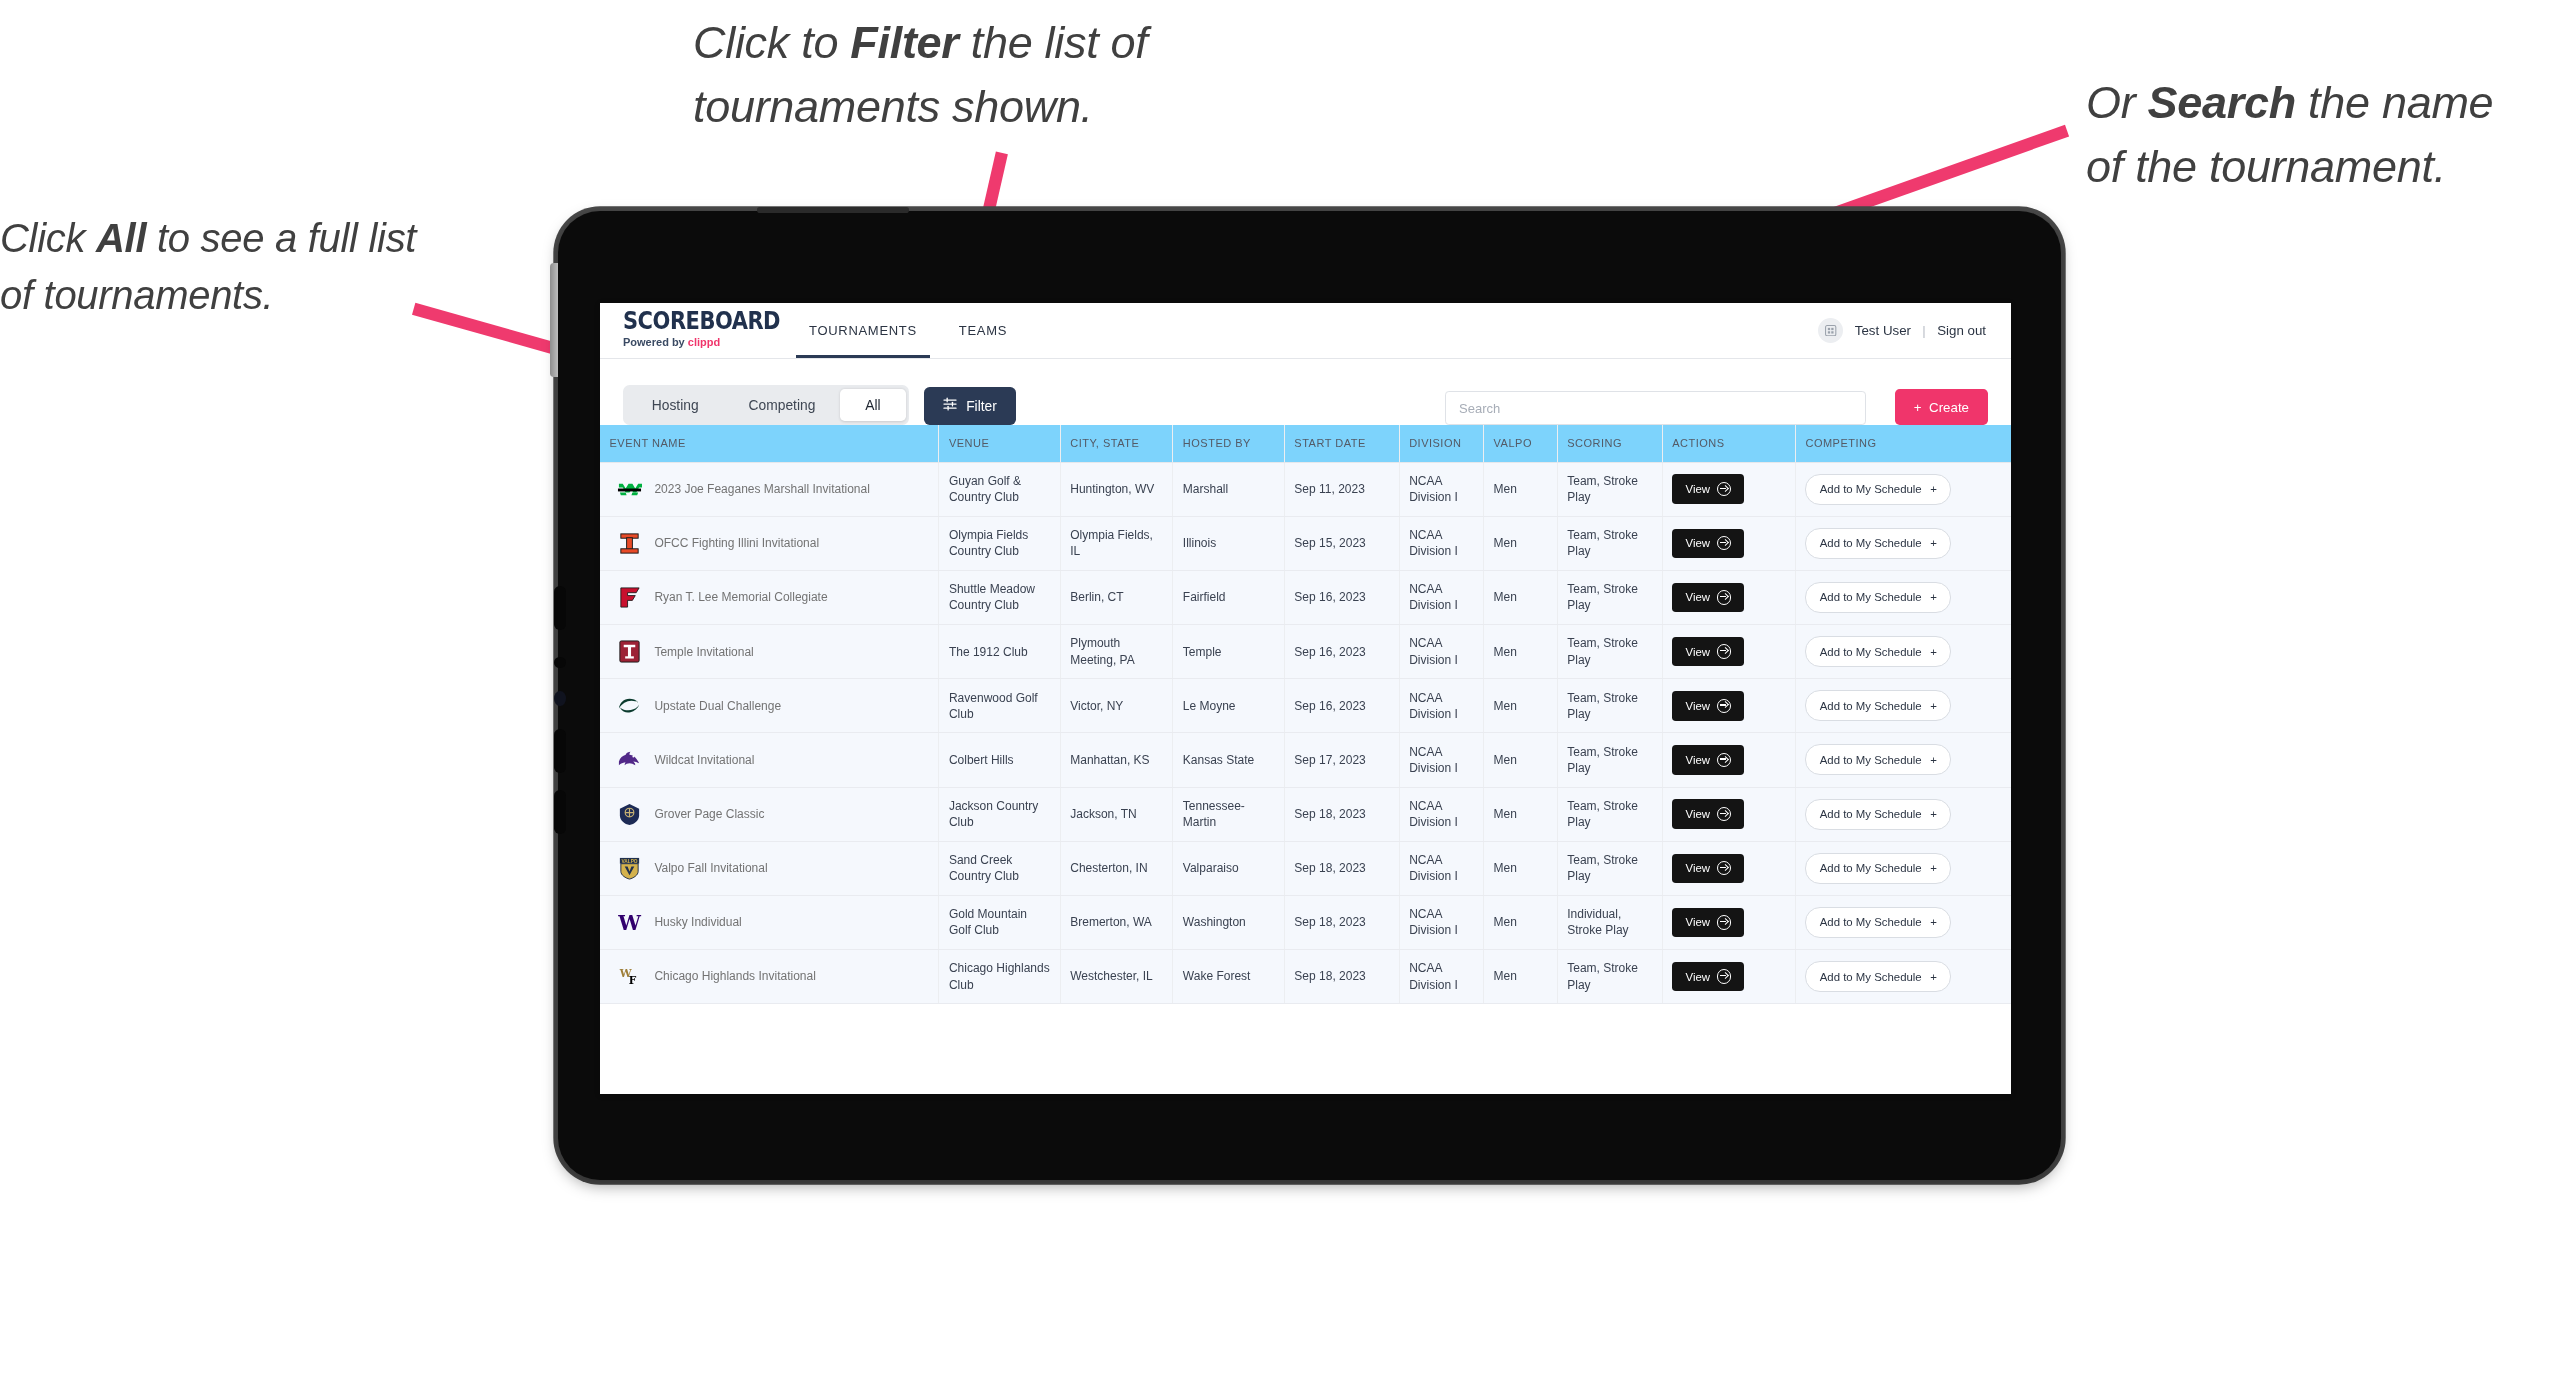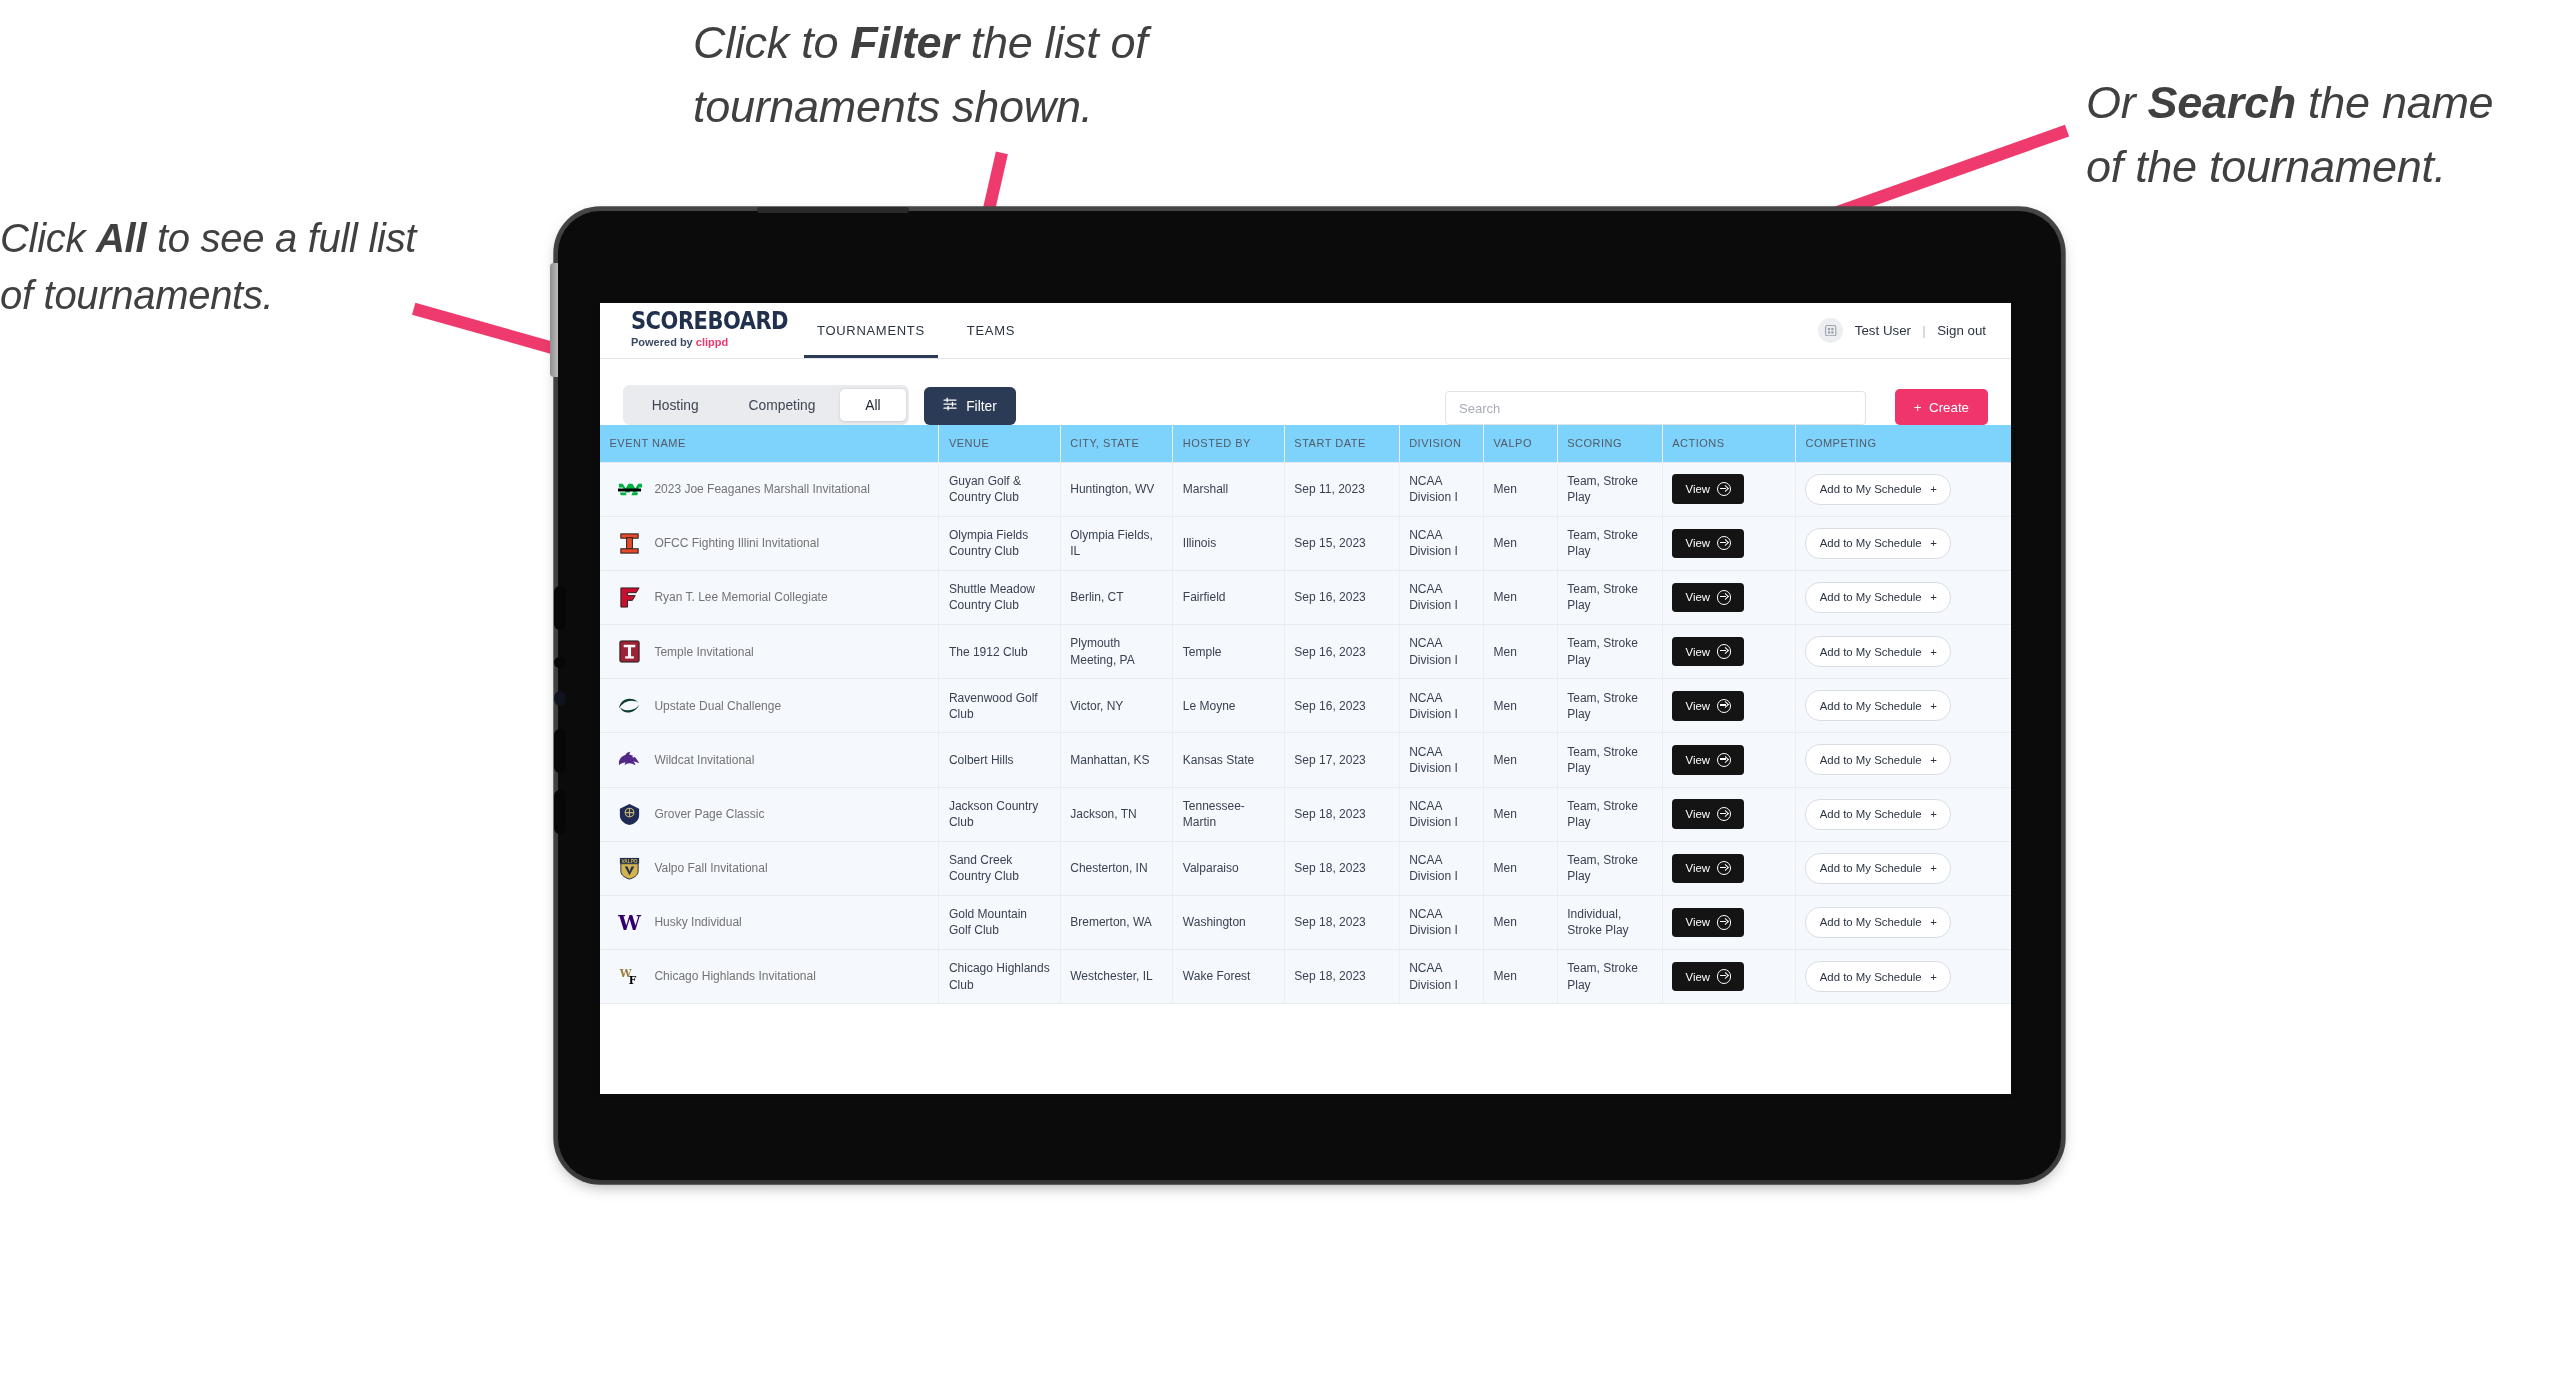--- a/index.html
+++ b/index.html
@@ -42,21 +42,21 @@
 
   
   #screen{
     position:absolute;left:600px;top:303px;width:1411px;height:791px;
     background:#ffffff;overflow:hidden;
     box-shadow:0 0.9px 5.7px rgba(0,0,0,.20);
   }
 
   
   .topnav{height:55px;display:flex;align-items:center;position:relative;background:#fff;
-          border-bottom:0.9px solid #e4e6ea;padding-left:8px;}
+          border-bottom:0.9px solid #e4e6ea;}
   .brand{padding-left:23px;width:142px;}
   .brand .bn{font-family:"DejaVu Sans", sans-serif;font-weight:700;font-size:21px;
              letter-spacing:-0.5px;color:#21314d;transform:scaleY(1.18);
              transform-origin:left center;display:block;line-height:.95;}
   .brand .bp{font-size:11px;color:#3a4a63;font-weight:600;margin-top:5.7px;}
   .brand .bp i{color:#f0356b;font-style:normal;font-weight:700;}
   .navtabs{display:flex;align-items:center;height:100%;margin-left:23px;}
   .navtab{font-size:13px;letter-spacing:0.7px;color:#2b3443;padding:0 21px;height:100%;
           display:flex;align-items:center;position:relative;cursor:pointer;}
   .navtab.active:after{content:"";position:absolute;left:7.6px;right:7.6px;bottom:0;height:2.8px;background:#2b3a55;}

